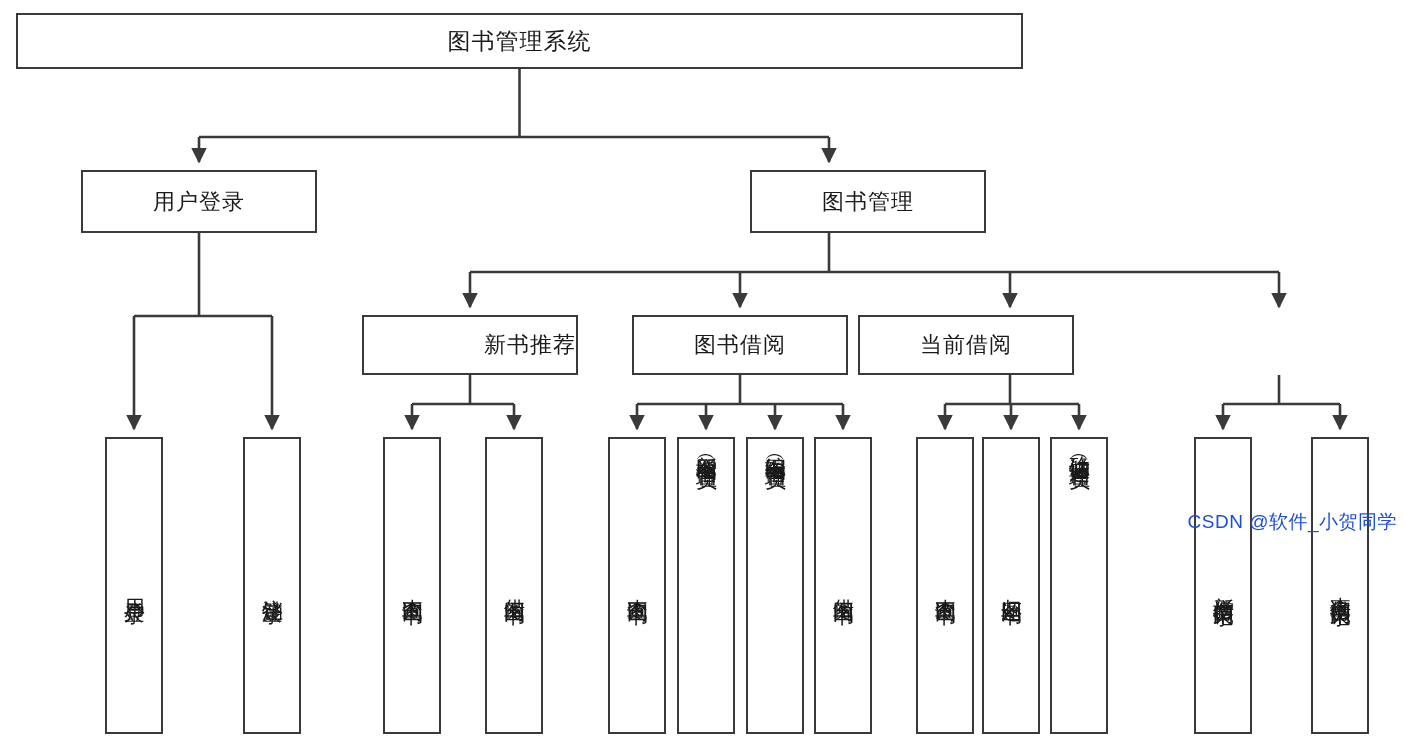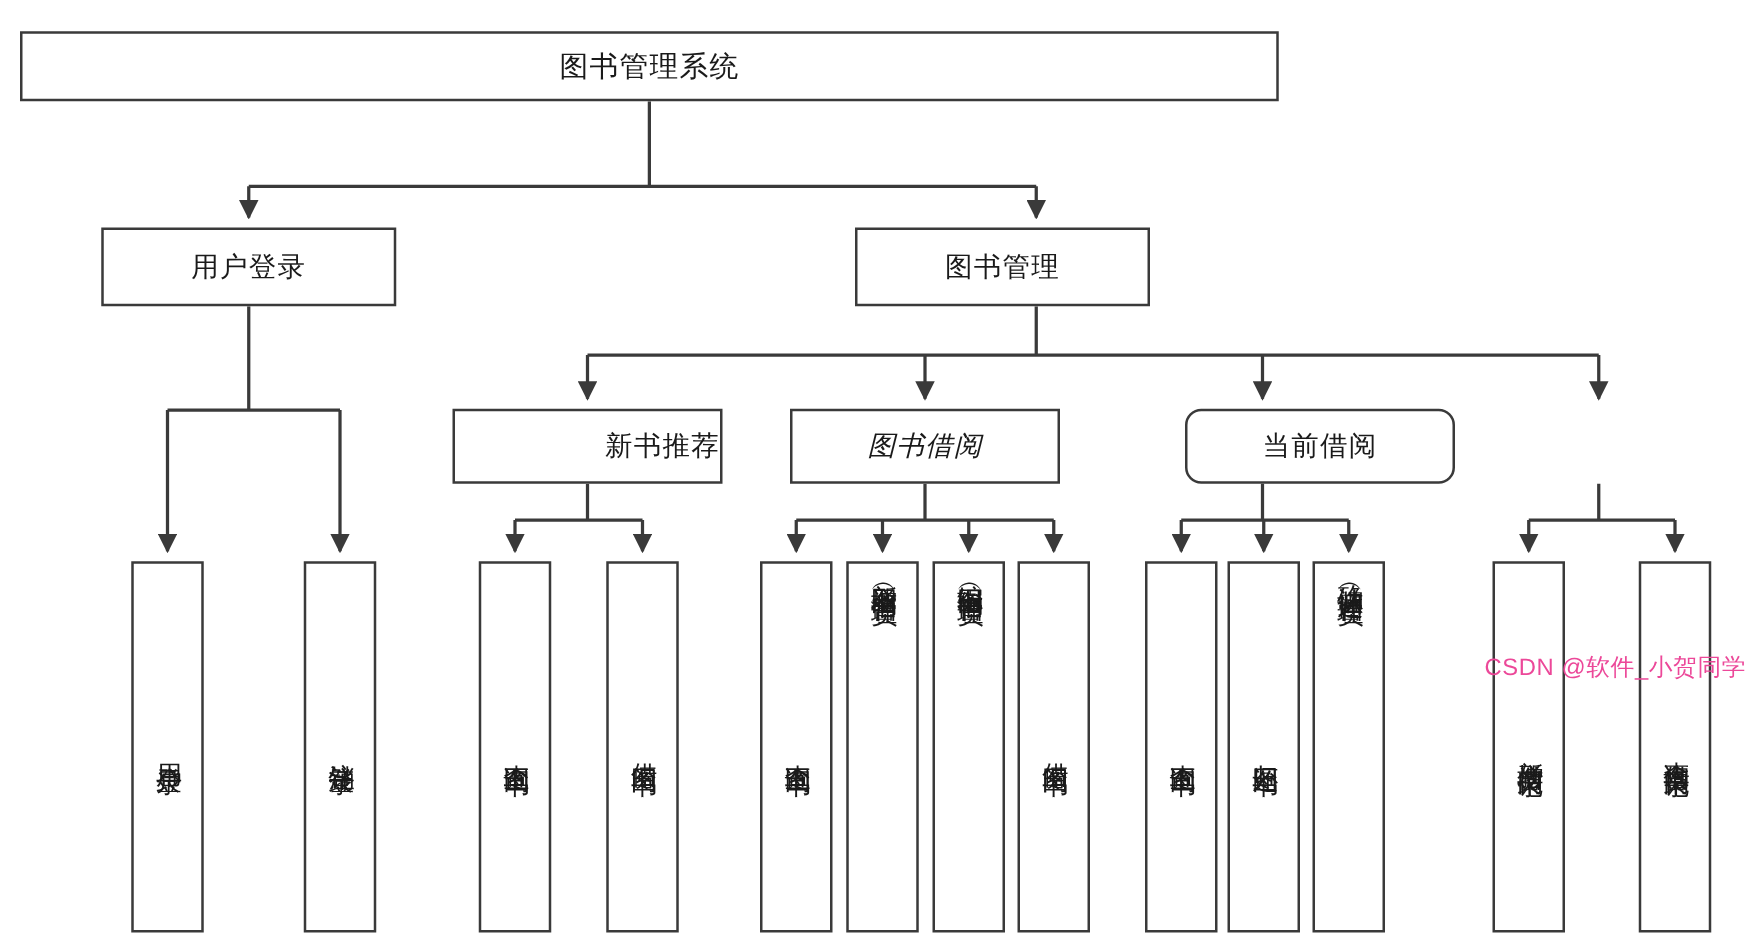--- a/index.html
+++ b/index.html
@@ -4,21 +4,21 @@
 <title>图书管理系统 功能结构图</title>
 <style>
   html,body{margin:0;padding:0;}
   body{
     width:1405px;height:747px;
     background:#ffffff;
     font-family:"Liberation Sans","DejaVu Sans",sans-serif;
     overflow:hidden;
     position:relative;
   }
-  #diagram-root{position:absolute;left:0;top:0;width:1405px;height:541px;margin-top:12px;}
+  #diagram-root{position:absolute;left:0;top:0;width:1405px;height:541px;}
   svg#edges{position:absolute;left:0;top:0;width:1405px;height:747px;pointer-events:none;}
   .node{
     position:absolute;
     box-sizing:border-box;
     background:#ffffff;
     border:2.5px solid #3a3a3a;
     display:flex;
     align-items:center;
     justify-content:center;
     color:#1a1a1a;
@@ -42,21 +42,21 @@
     letter-spacing:2px;
     white-space:nowrap;
     display:block;
   }
   .node.v-node.mid{align-items:center;}
   .watermark{
     position:absolute;
     right:8px;
     bottom:6px;
     font-size:19px;
-    color:#ec4899;
+    color:#1d4ed8;
     z-index:5;
     white-space:nowrap;
     letter-spacing:0.5px;
   }
 </style>
 </head>
 <body>
 
 <div id="diagram-root">
 
@@ -110,31 +110,31 @@
     </g>
   </svg>
 
   <div class="node h-node root" style="left:16px;top:13px;width:1007px;height:56px;">
     <span>图书管理系统</span>
   </div>
 
   <div class="node h-node" style="left:81px;top:170px;width:236px;height:63px;">
     <span>用户登录</span>
   </div>
-  <div class="node h-node" style="left:684px;top:170px;width:236px;height:63px;">
+  <div class="node h-node" style="left:750px;top:170px;width:236px;height:63px;">
     <span>图书管理</span>
   </div>
 
   <div class="node h-node" style="left:362px;top:315px;width:216px;height:60px;justify-content:flex-end;">
     <span>新书推荐</span>
   </div>
-  <div class="node h-node" style="left:632px;top:315px;width:216px;height:60px;font-style:italic;">
+  <div class="node h-node" style="left:632px;top:315px;width:216px;height:60px;">
     <span>图书借阅</span>
   </div>
-  <div class="node h-node" style="left:948px;top:315px;width:216px;height:60px;border-radius:13px;">
+  <div class="node h-node" style="left:858px;top:315px;width:216px;height:60px;">
     <span>当前借阅</span>
   </div>
 
   <div class="node v-node mid" style="left:105px;top:437px;width:58px;height:297px;">
     <span class="vtext">用户登录</span>
   </div>
   <div class="node v-node mid" style="left:243px;top:437px;width:58px;height:297px;">
     <span class="vtext">注销登录</span>
   </div>
 

